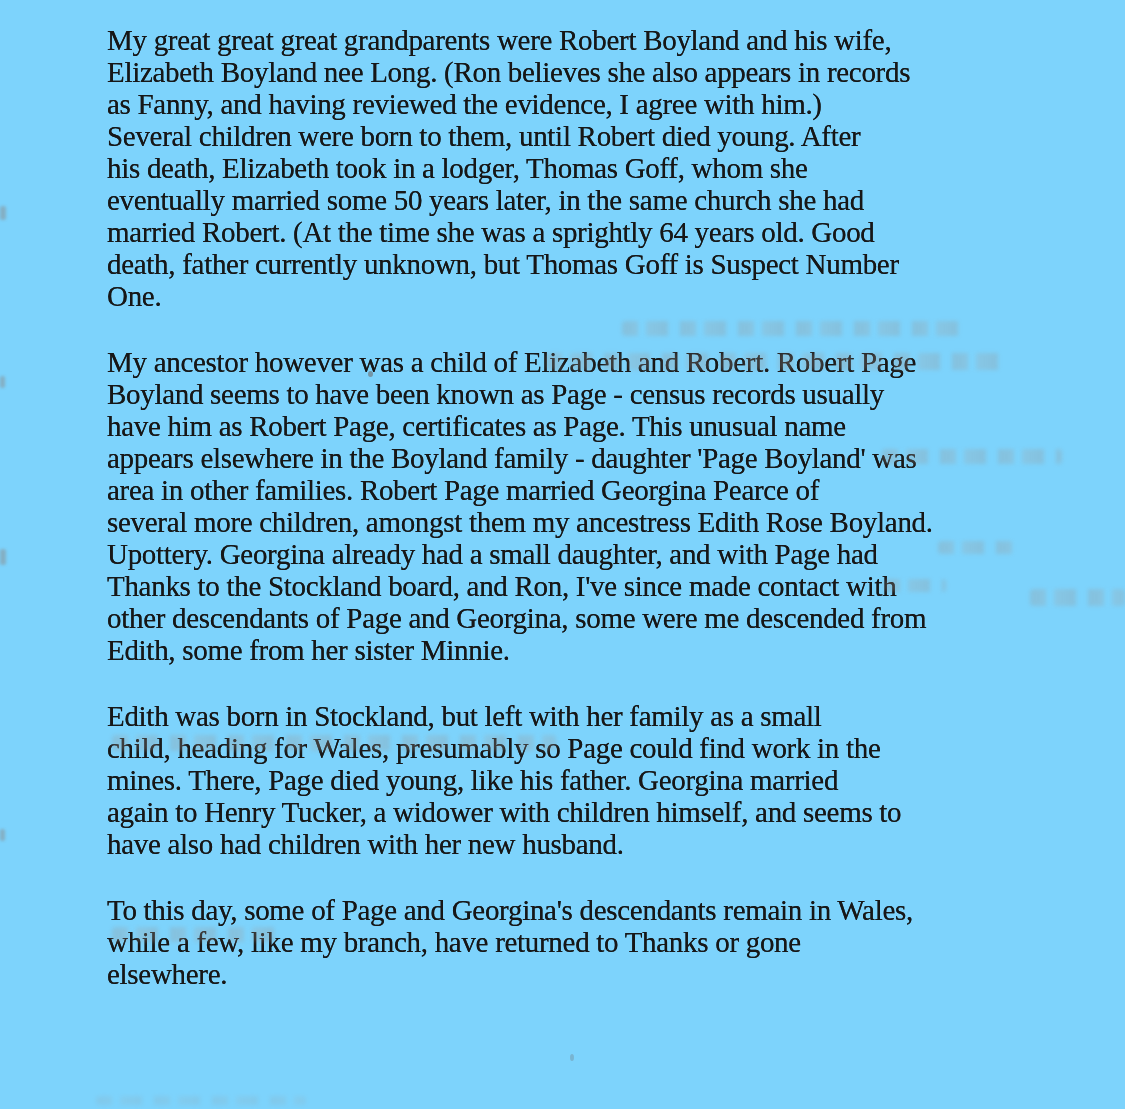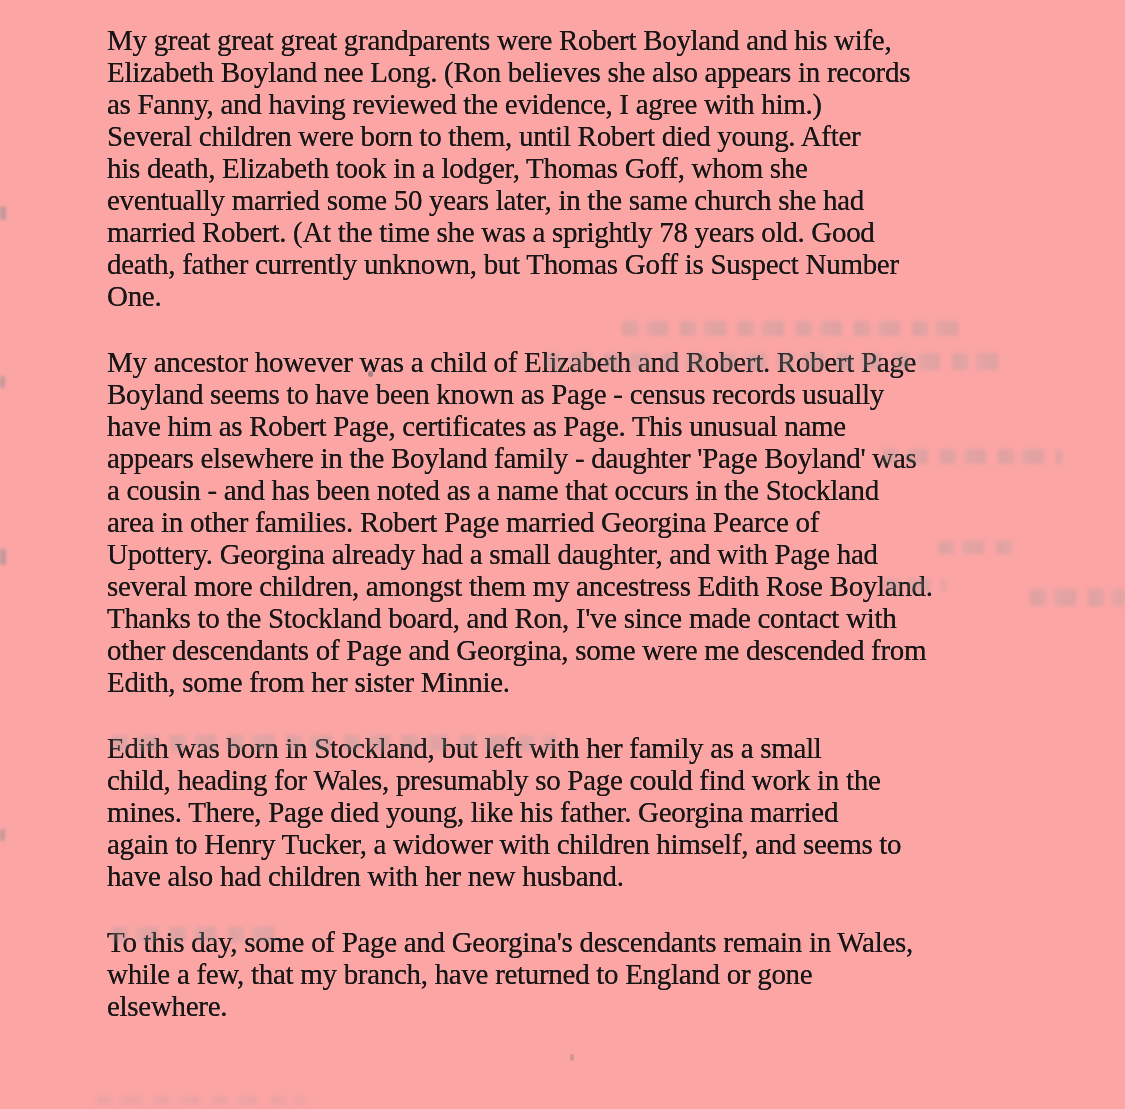--- a/index.html
+++ b/index.html
@@ -4,21 +4,21 @@
 <style>
   html, body {
     margin: 0;
     padding: 0;
     background: #fdfdfd;
   }
   .page {
     position: relative;
     width: 1125px;
     height: 1109px;
-    background: #fca5a5;
+    background: #7dd3fc;
     overflow: hidden;
     font-family: "Liberation Serif", serif;
   }
   .text-block {
     position: absolute;
     left: 107px;
     top: 24px;
     width: 960px;
     color: #171717;
     font-size: 29px;
@@ -67,47 +67,46 @@
 <div class="page">
 
   <div class="text-block" id="text-block">
       <div class="paragraph">
         <div class="line">My great great great grandparents were Robert Boyland and his wife,</div>
         <div class="line">Elizabeth Boyland nee Long. (Ron believes she also appears in records</div>
         <div class="line">as Fanny, and having reviewed the evidence, I agree with him.)</div>
         <div class="line">Several children were born to them, until Robert died young. After</div>
         <div class="line">his death, Elizabeth took in a lodger, Thomas Goff, whom she</div>
         <div class="line">eventually married some 50 years later, in the same church she had</div>
-        <div class="line">married Robert. (At the time she was a sprightly 78 years old. Good</div>
+        <div class="line">married Robert. (At the time she was a sprightly 64 years old. Good</div>
         <div class="line">death, father currently unknown, but Thomas Goff is Suspect Number</div>
         <div class="line">One.</div>
       </div>
       <div class="paragraph">
         <div class="line">My ancestor however was a child of Elizabeth and Robert. Robert Page</div>
         <div class="line">Boyland seems to have been known as Page - census records usually</div>
         <div class="line">have him as Robert Page, certificates as Page. This unusual name</div>
         <div class="line">appears elsewhere in the Boyland family - daughter 'Page Boyland' was</div>
-        <div class="line">a cousin - and has been noted as a name that occurs in the Stockland</div>
         <div class="line">area in other families. Robert Page married Georgina Pearce of</div>
+        <div class="line">several more children, amongst them my ancestress Edith Rose Boyland.</div>
         <div class="line">Upottery. Georgina already had a small daughter, and with Page had</div>
-        <div class="line">several more children, amongst them my ancestress Edith Rose Boyland.</div>
         <div class="line">Thanks to the Stockland board, and Ron, I've since made contact with</div>
         <div class="line">other descendants of Page and Georgina, some were me descended from</div>
         <div class="line">Edith, some from her sister Minnie.</div>
       </div>
       <div class="paragraph">
         <div class="line">Edith was born in Stockland, but left with her family as a small</div>
         <div class="line">child, heading for Wales, presumably so Page could find work in the</div>
         <div class="line">mines. There, Page died young, like his father. Georgina married</div>
         <div class="line">again to Henry Tucker, a widower with children himself, and seems to</div>
         <div class="line">have also had children with her new husband.</div>
       </div>
       <div class="paragraph">
         <div class="line">To this day, some of Page and Georgina's descendants remain in Wales,</div>
-        <div class="line">while a few, that my branch, have returned to England or gone</div>
+        <div class="line">while a few, like my branch, have returned to Thanks or gone</div>
         <div class="line">elsewhere.</div>
       </div>
     </div>
 
   <div class="smudge" style="left:622px; top:321px; width:338px; height:15px;"></div>
   <div class="smudge" style="left:546px; top:353px; width:458px; height:17px;"></div>
   <div class="smudge" style="left:882px; top:449px; width:180px; height:15px;"></div>
   <div class="smudge" style="left:938px; top:541px; width:76px; height:13px;"></div>
   <div class="smudge" style="left:884px; top:579px; width:62px; height:13px;"></div>
   <div class="smudge" style="left:1030px; top:589px; width:95px; height:17px;"></div>

